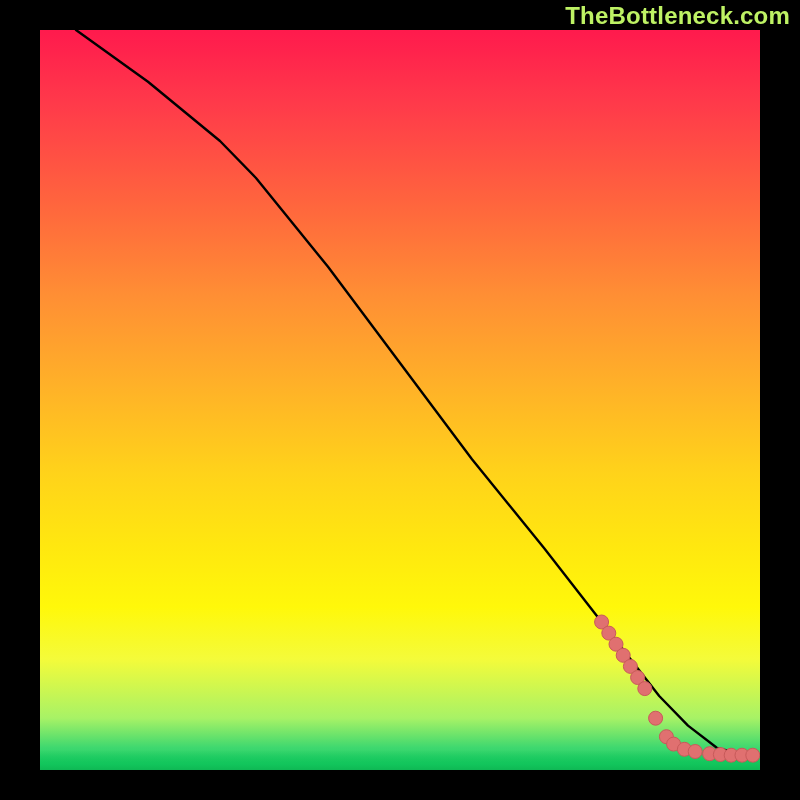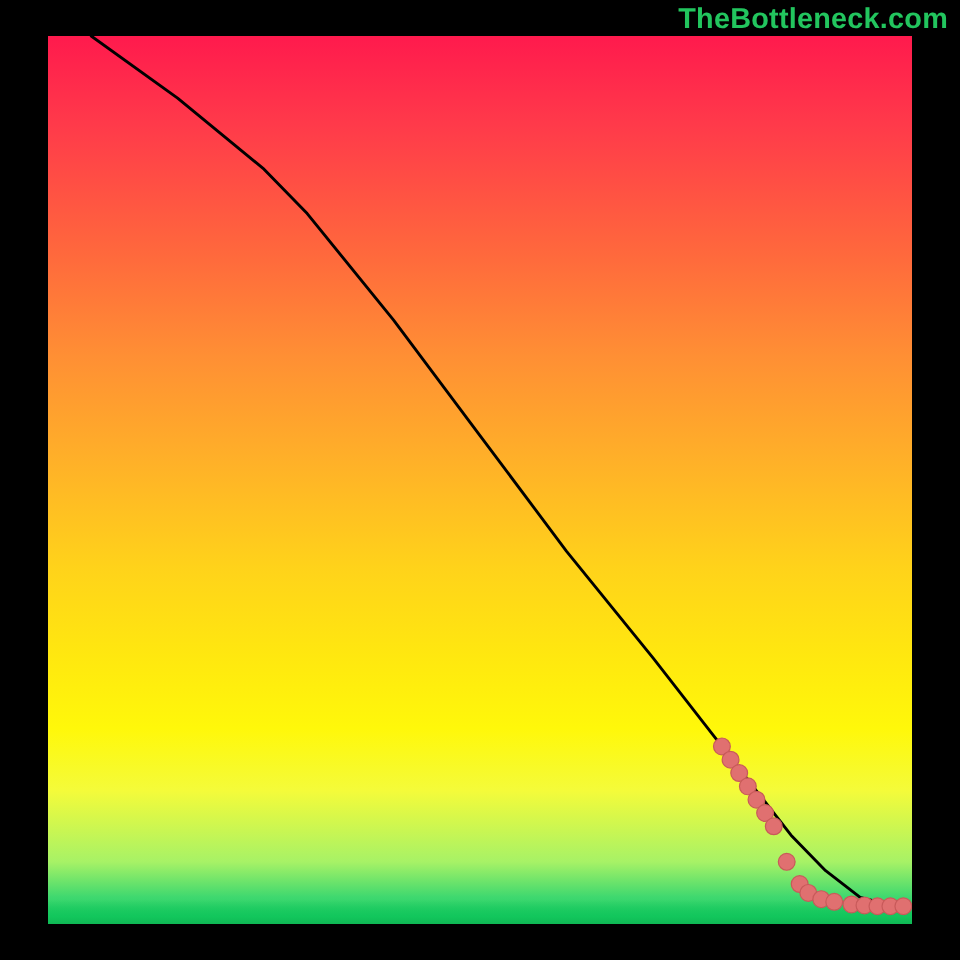--- a/index.html
+++ b/index.html
@@ -14,21 +14,21 @@
   .frame {
     position: relative;
     width: 800px;
     height: 800px;
     background: #000;
   }
   .watermark {
     position: absolute;
     top: 2px;
     right: 10px;
-    color: #22c55e;
+    color: #bef264;
     font-size: 24px;
     font-weight: 600;
     letter-spacing: 0.2px;
     z-index: 20;
   }
   .plot-area {
     position: absolute;
     left: 40px;
     top: 30px;
     width: 720px;

